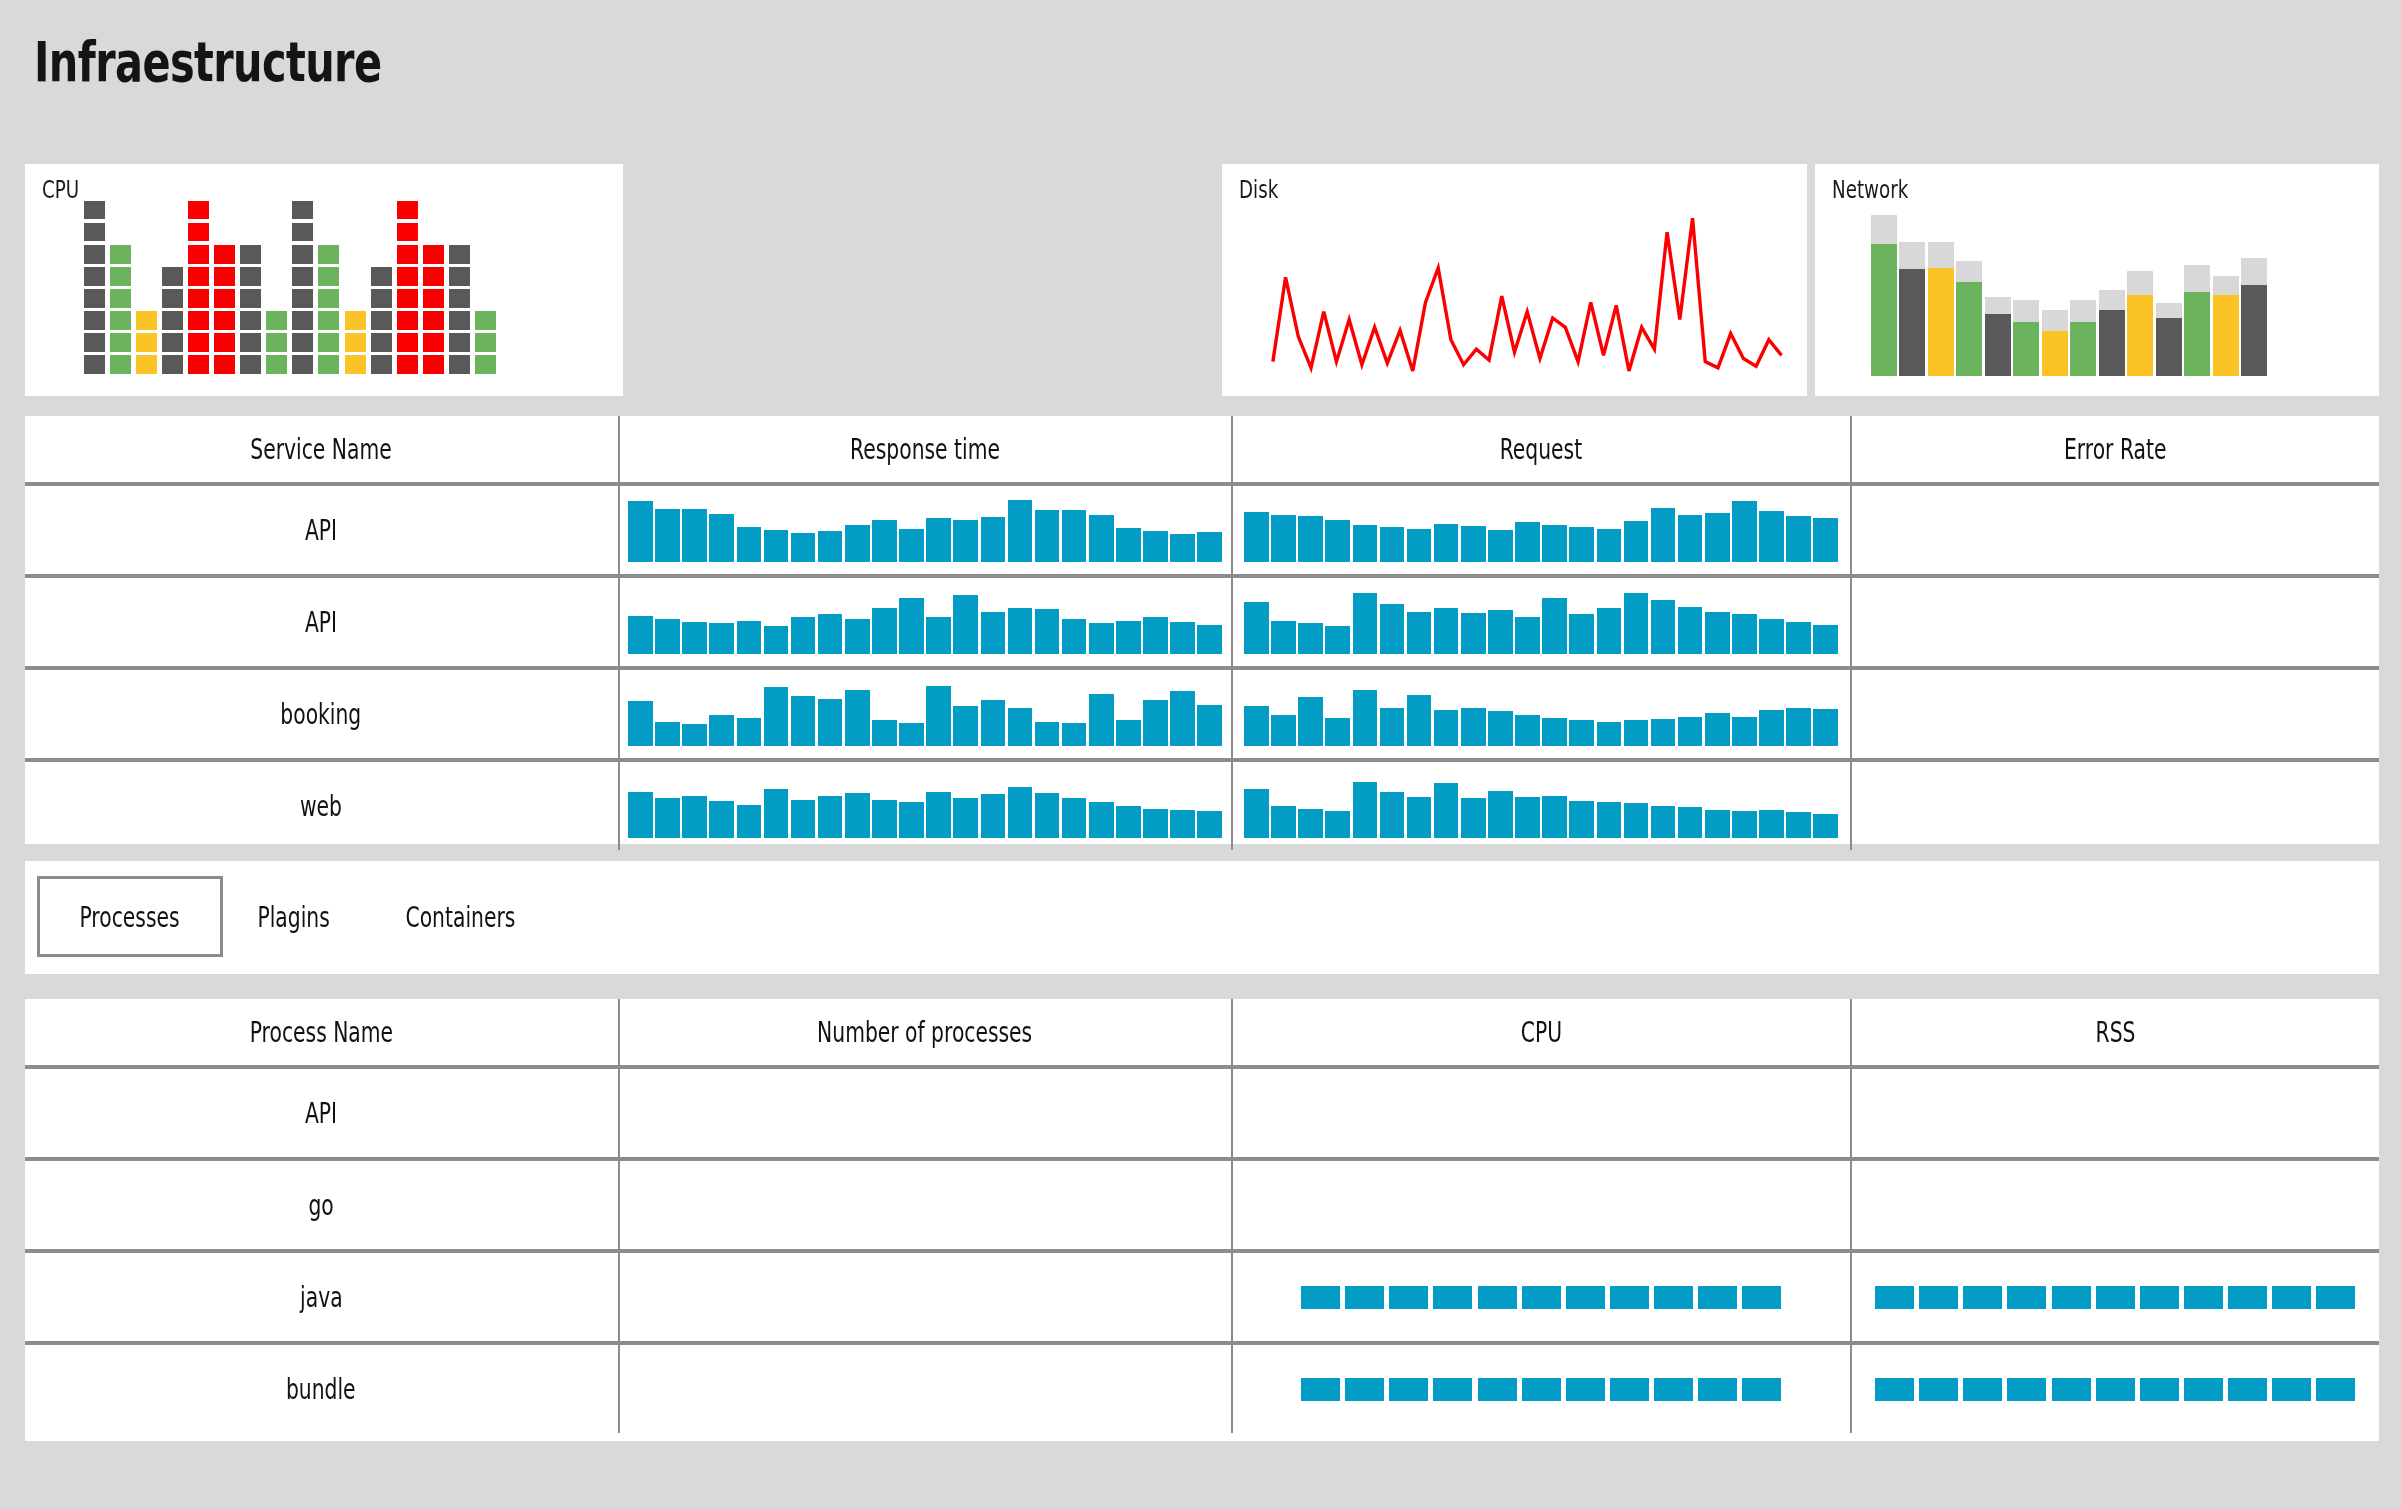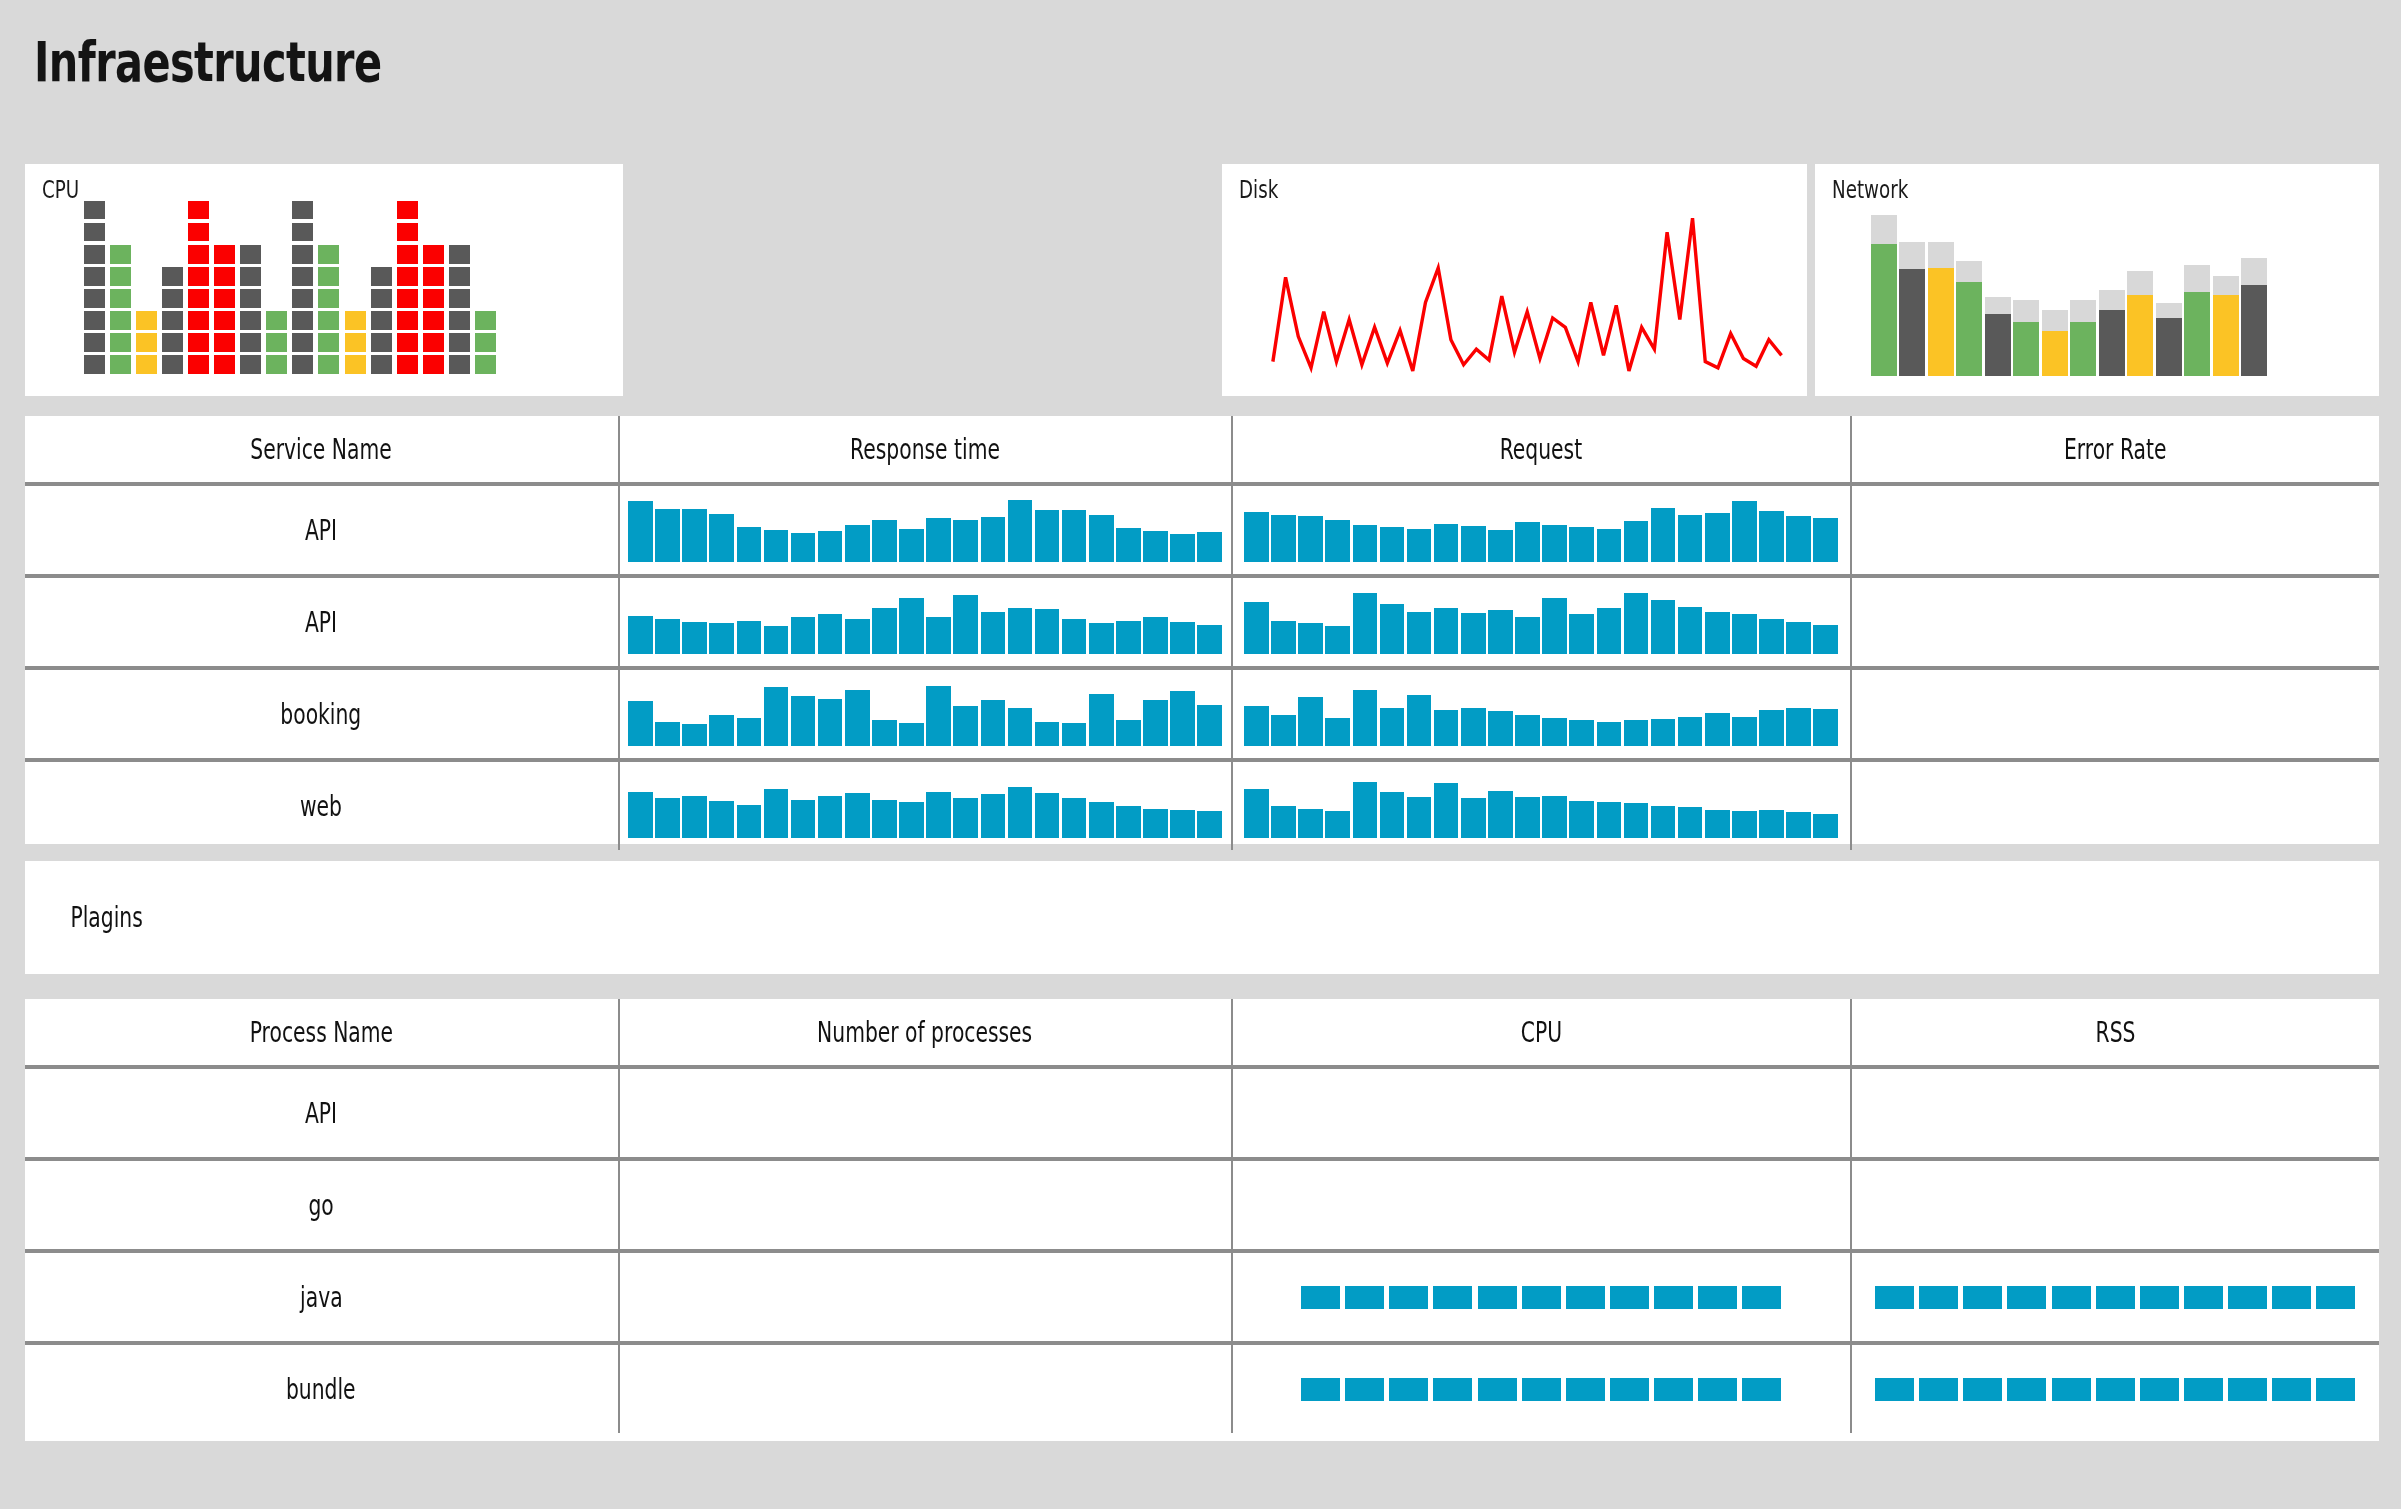--- a/index.html
+++ b/index.html
@@ -561,22 +561,28 @@
               </div>
             </td>
             <td></td>
           </tr>
         </tbody>
     </table>
   </div>
 
   <div class="tabs-panel">
     <div class="tabs" id="tabs">
+        <div class="tab active">
+          <span>Processes</span>
+        </div>
         <div class="tab">
           <span>Plagins</span>
+        </div>
+        <div class="tab">
+          <span>Containers</span>
         </div>
       </div>
   </div>
 
   <div class="panel" style="left:24.6px; top:999px; width:2354px; height:442px;">
     <table class="dtable">
       <colgroup>
         <col style="width:594px">
           <col style="width:613px">
           <col style="width:619px">

